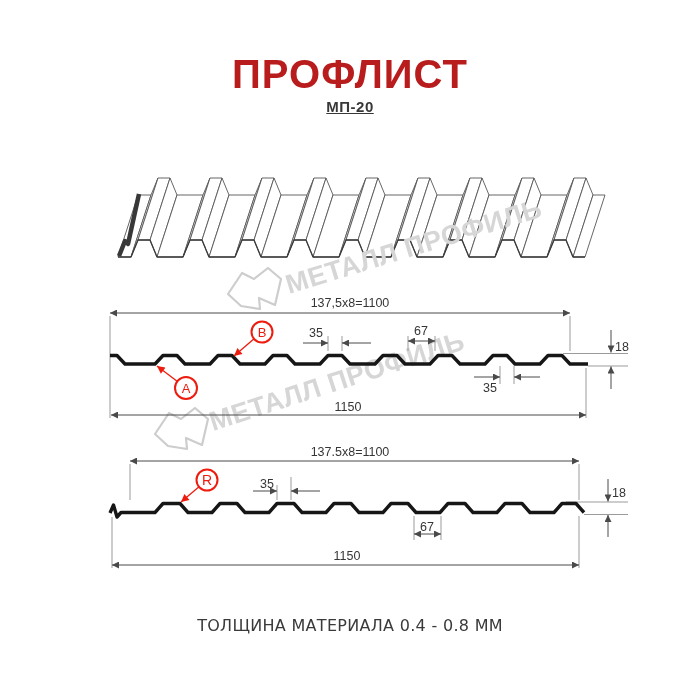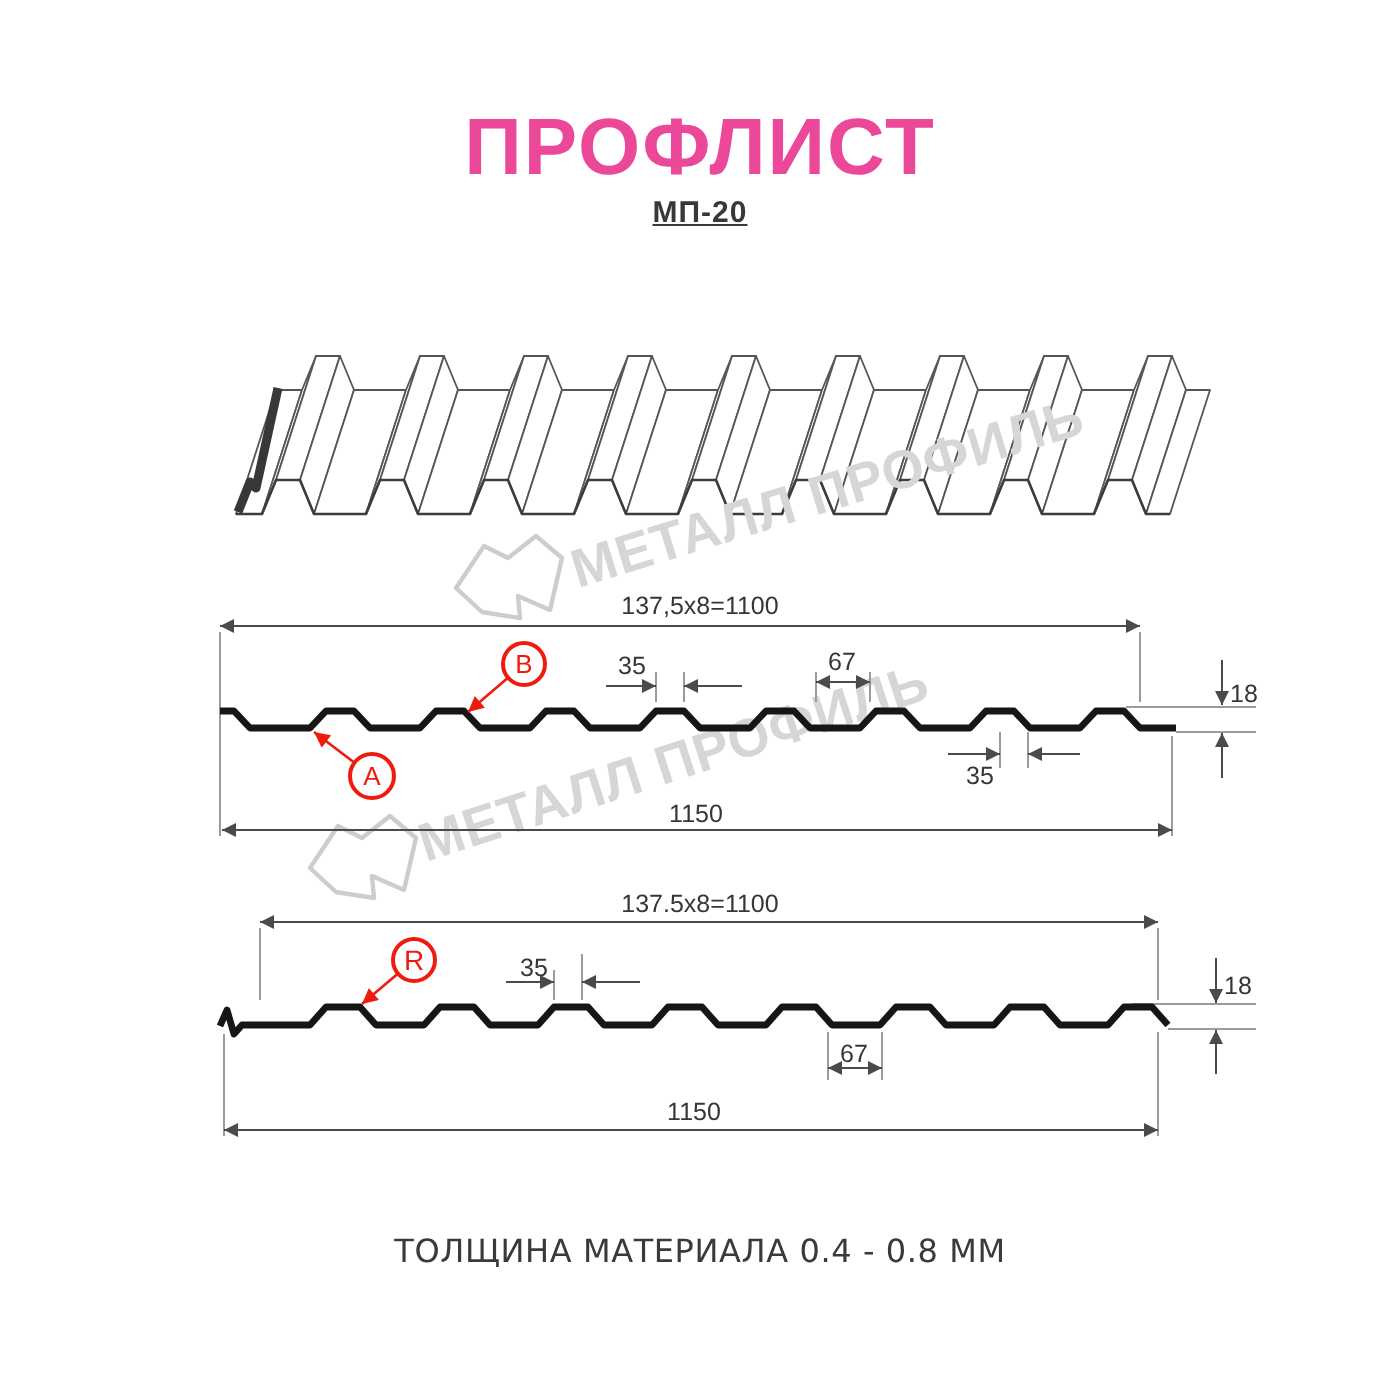--- a/index.html
+++ b/index.html
@@ -3,21 +3,21 @@
 <meta charset="utf-8">
 <style>
   :root{
     --accent:#ee1c0e;
     --wm:#d6d6d6;
   }
   html,body{margin:0;padding:0;background:#fff;}
   .page{position:relative;width:700px;height:700px;background:#fff;overflow:hidden;
         font-family:"Liberation Sans",sans-serif;}
   .title{position:absolute;top:54px;left:0;width:700px;text-align:center;
-         font:bold 40px/1.0 "Liberation Sans",sans-serif;color:#ec4899;letter-spacing:1px;}
+         font:bold 40px/1.0 "Liberation Sans",sans-serif;color:#b91c1c;letter-spacing:1px;}
   .subtitle{position:absolute;top:99px;left:0;width:700px;text-align:center;
          font:bold 15px/1.0 "Liberation Sans",sans-serif;color:#383838;letter-spacing:.5px;text-decoration:underline;}
   .footer{position:absolute;top:616px;left:0;width:700px;text-align:center;
          font:500 16px/1.2 "DejaVu Sans","Liberation Sans",sans-serif;color:#3a3a3a;letter-spacing:.3px;}
   svg{position:absolute;left:0;top:0;}
   .dt{font:12.5px "Liberation Sans",sans-serif;fill:#363636;}
   .wm{font:bold 27px "Liberation Sans",sans-serif;fill:var(--wm);letter-spacing:.5px;}
   .rl{font:13px "Liberation Sans",sans-serif;fill:var(--accent);}
   .rl2{font:14px "Liberation Sans",sans-serif;fill:var(--accent);}
   line.ext{stroke:#9b9b9b;stroke-width:1;}

